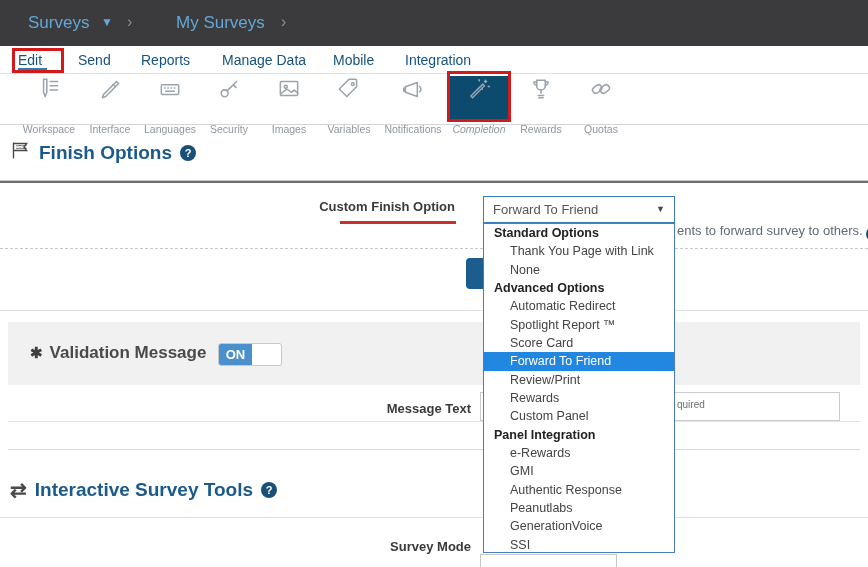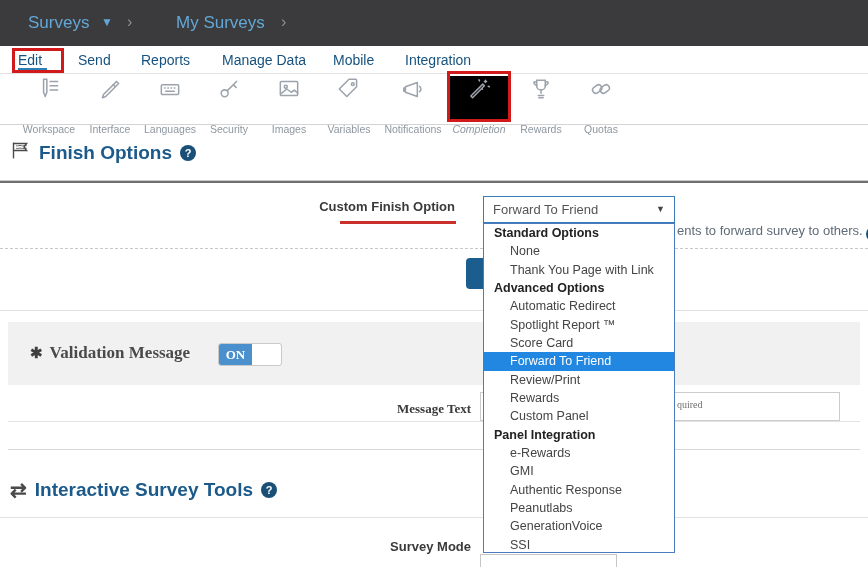--- a/index.html
+++ b/index.html
@@ -15,21 +15,21 @@
   
   .menubar { position:absolute; left:0; top:46px; width:868px; height:28px; background:#fff; border-bottom:1px solid #e2e2e2; }
   .menu-item { position:absolute; top:3px; height:22px; line-height:22px; font-size:14px; color:#17527e; cursor:pointer; }
   .menu-underline { position:absolute; left:18px; top:22px; width:29px; height:2px; background:#2f7fb5; }
 
   
   .toolbar { position:absolute; left:0; top:74px; width:868px; height:51px; background:#fff; border-bottom:1px solid #d4d4d4; }
   .tb-item { position:absolute; top:2px; height:46px; text-align:center; color:#8e97a0; }
   .tb-item .tb-icon { display:block; height:28px; }
   .tb-item .tb-label { display:block; font-size:10.5px; margin-top:19px; white-space:nowrap; }
-  .tb-item.active { background:#000000;font-style:italic; }
+  .tb-item.active { background:#0c4a6e;font-style:italic; }
   .tb-icon svg { stroke:#9ba3ac; fill:none; stroke-width:1.4; stroke-linecap:round; stroke-linejoin:round; }
   .redbox { position:absolute; border:3px solid #d21a1a; background:transparent; z-index:20; }
 
   
   .page-head { position:absolute; left:10px; display:flex; align-items:center; gap:8px; }
   .page-head .ph-title { font-size:19px; font-weight:bold; color:#1b5a8a; }
   .ph-icon { color:#4a4a4a; font-size:19px; font-weight:bold; }
   .help { display:inline-block; width:16px; height:16px; border-radius:50%; background:#1a5078; color:#fff;
           font-size:11px; font-weight:bold; text-align:center; line-height:16px; }
   .rule-heavy { position:absolute; left:0; width:868px; height:3px; border-top:1px solid #cacaca; background:#6f6f6f; }
@@ -49,21 +49,21 @@
   .hidden-btn { position:absolute; left:466px; top:258px; width:42px; height:31px; background:#1c5d8f; border-radius:4px; }
 
   
   .dd-list { position:absolute; left:483px; top:223px; width:192px; height:330px; background:#fff;
              border:1px solid #4a7cbf; z-index:10; overflow:hidden; }
   .dd-row { height:18.33px; line-height:18.33px; font-size:12.5px; color:#444; padding-left:26px; white-space:nowrap; cursor:pointer; }
   .dd-row.group { font-weight:bold; color:#222; padding-left:10px; cursor:default; }
   .dd-row.selected { background:#2287e0; color:#fff; }
 
   
-  .card { position:absolute; left:8px; top:322px; width:852px; height:128px; background:#fff; border-bottom:1px solid #d8d8d8;font-family:Liberation Serif, serif; }
+  .card { position:absolute; left:8px; top:322px; width:852px; height:128px; background:#fff; border-bottom:1px solid #d8d8d8; }
   .card-head { position:absolute; left:0; top:0; width:852px; height:63px; background:#f1f1f1; }
   .card-title { position:absolute; left:22px; top:21px; font-size:17px; font-weight:bold; color:#4a4a4a; }
   .card-title .ast { color:#3f3f3f; font-size:15px; margin-right:7px; }
   .toggle { position:absolute; left:210px; top:21px; width:64px; height:23px; background:#fff; border:1px solid #c9c9c9;
             border-radius:3px; overflow:hidden; cursor:pointer; }
   .toggle .on-half { position:absolute; left:0; top:0; width:33px; height:100%; background:#4a90cc; color:#fff;
                      font-size:13px; font-weight:bold; text-align:center; line-height:22px; }
   .msg-input { position:absolute; left:472px; top:70px; width:360px; height:29px; background:#fff; border:1px solid #cccccc; }
   .msg-input span { position:absolute; left:196px; top:6px; font-size:10px; color:#6f6f6f; }
   .card-inner-rule { position:absolute; left:0; top:99px; width:852px; border-top:1px solid #e3e3e3; }
@@ -247,22 +247,22 @@
     <span class="ph-title">Interactive Survey Tools</span>
     <span class="help">?</span>
   </div>
   <div class="rule-light" style="top:517px;"></div>
 
   <span class="form-label" style="left:293px; top:539px; width:178px;">Survey Mode</span>
   <div class="survey-mode-select"></div>
 
   <div class="dd-list">
     <div class="dd-row group">Standard Options</div>
+    <div class="dd-row">Thank You Page with Link</div>
     <div class="dd-row">None</div>
-    <div class="dd-row">Thank You Page with Link</div>
     <div class="dd-row group">Advanced Options</div>
     <div class="dd-row">Automatic Redirect</div>
     <div class="dd-row">Spotlight Report ™</div>
     <div class="dd-row">Score Card</div>
     <div class="dd-row selected">Forward To Friend</div>
     <div class="dd-row">Review/Print</div>
     <div class="dd-row">Rewards</div>
     <div class="dd-row">Custom Panel</div>
     <div class="dd-row group">Panel Integration</div>
     <div class="dd-row">e-Rewards</div>

